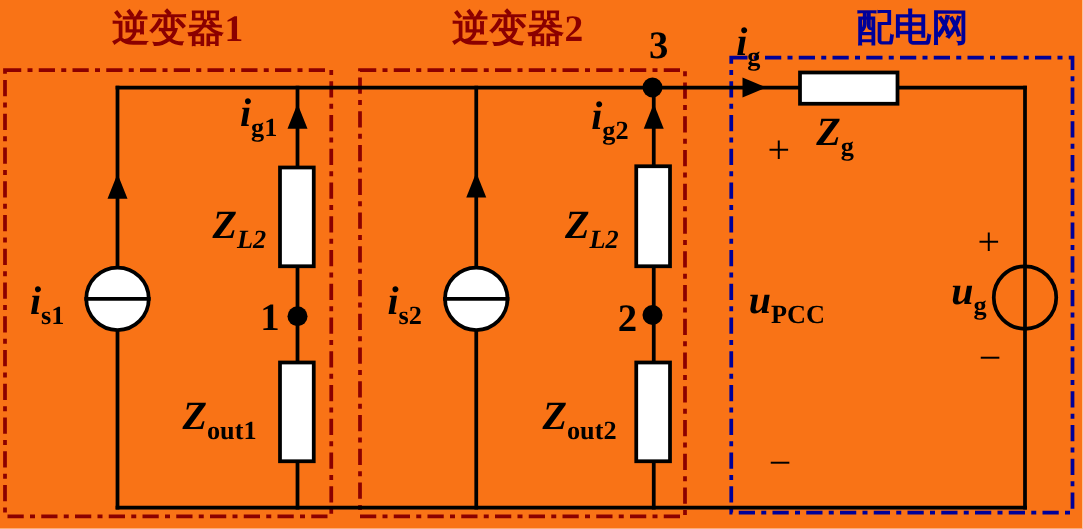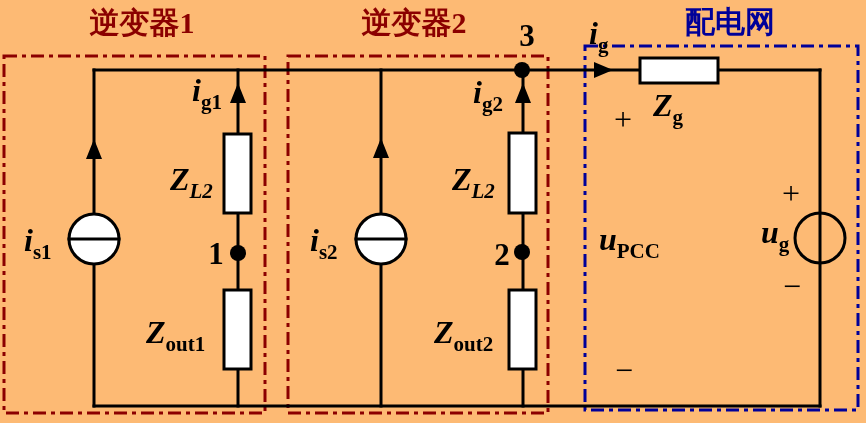--- a/index.html
+++ b/index.html
@@ -1,16 +1,16 @@
 <!DOCTYPE html>
 <html><head>
 <meta charset="utf-8">
 <style>
   html, body { margin: 0; padding: 0; background: #ffffff; }
-  .stage { position: relative; width: 866px; height: 423px; background: #fdba74; overflow: hidden; }
+  .stage { position: relative; width: 866px; height: 423px; background: #f97316; overflow: hidden; }
   svg { display: block; font-family: "Liberation Serif", serif; }
 
   .box   { fill: none; stroke-width: 3; stroke-dasharray: 13 5 4 5; }
   .wire  { fill: none; stroke: #000; stroke-width: 3; stroke-linecap: square; }
   .comp  { fill: #ffffff; stroke: #000; stroke-width: 3; }
   .comp-open { fill: none; stroke: #000; stroke-width: 3; }
   .node  { fill: #000; stroke: none; }
   .arrow { fill: #000; stroke: none; }
 
   .title { font-size: 30px; font-weight: bold; text-anchor: middle; }

